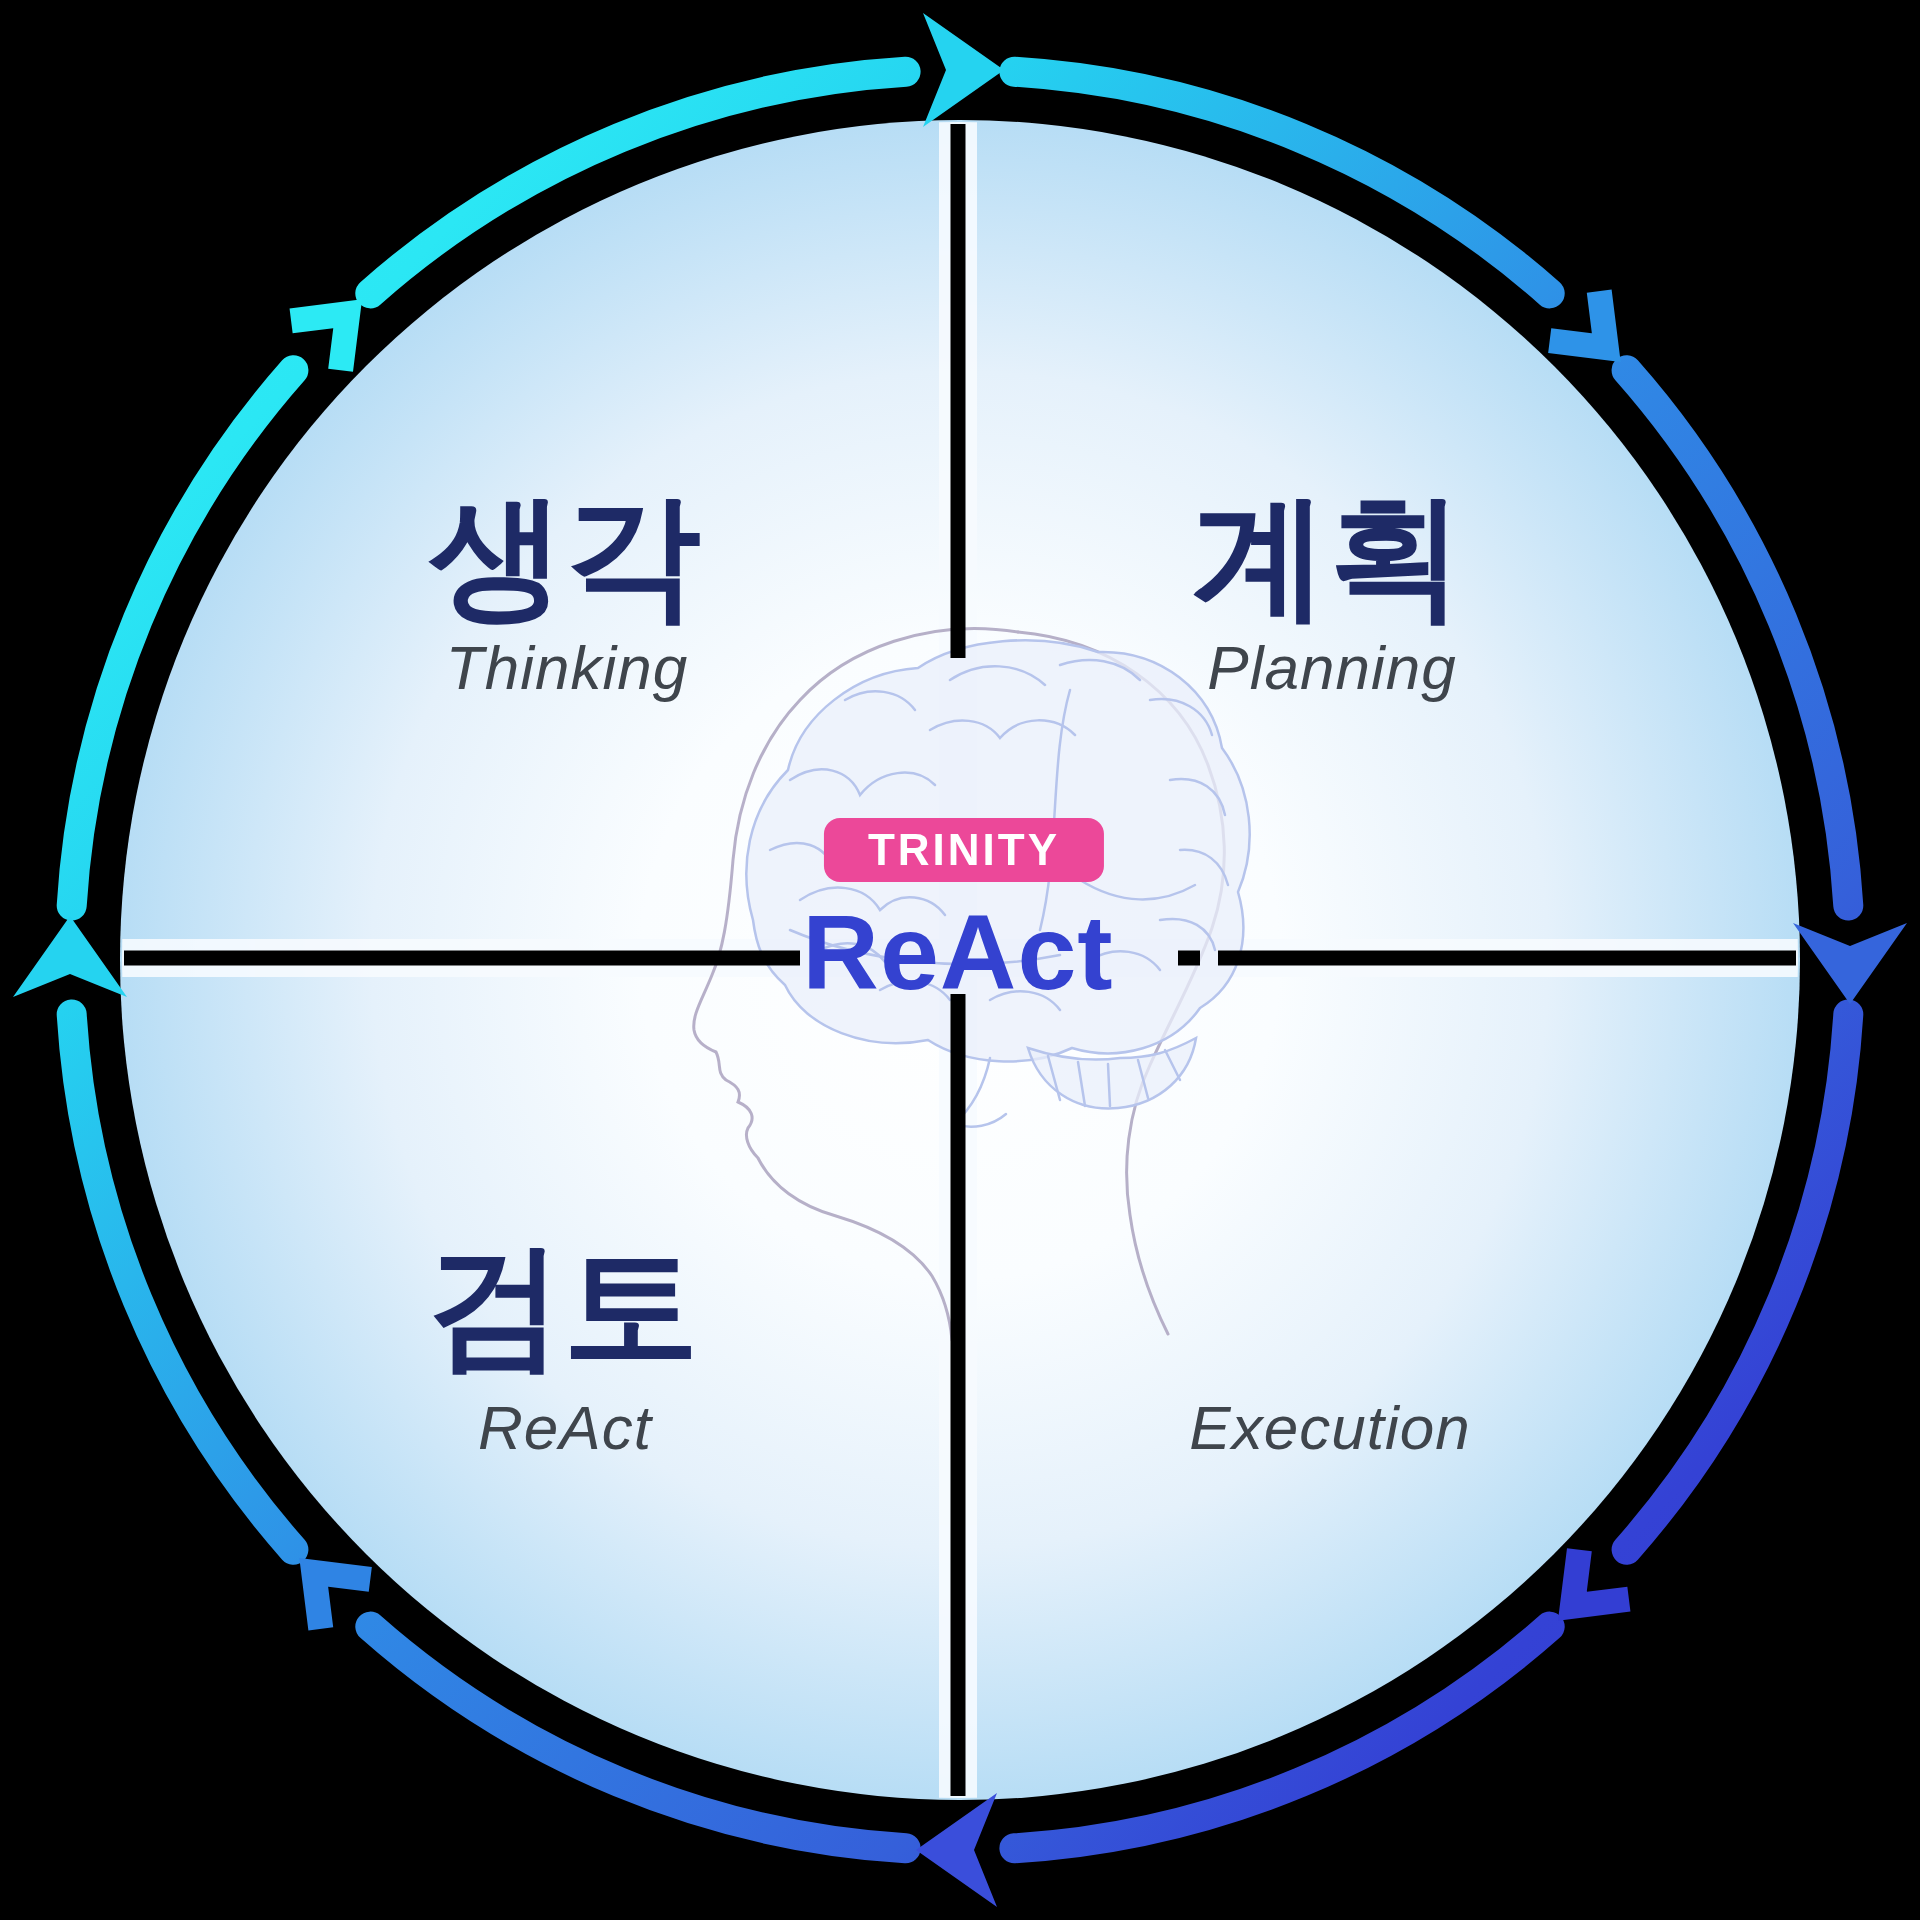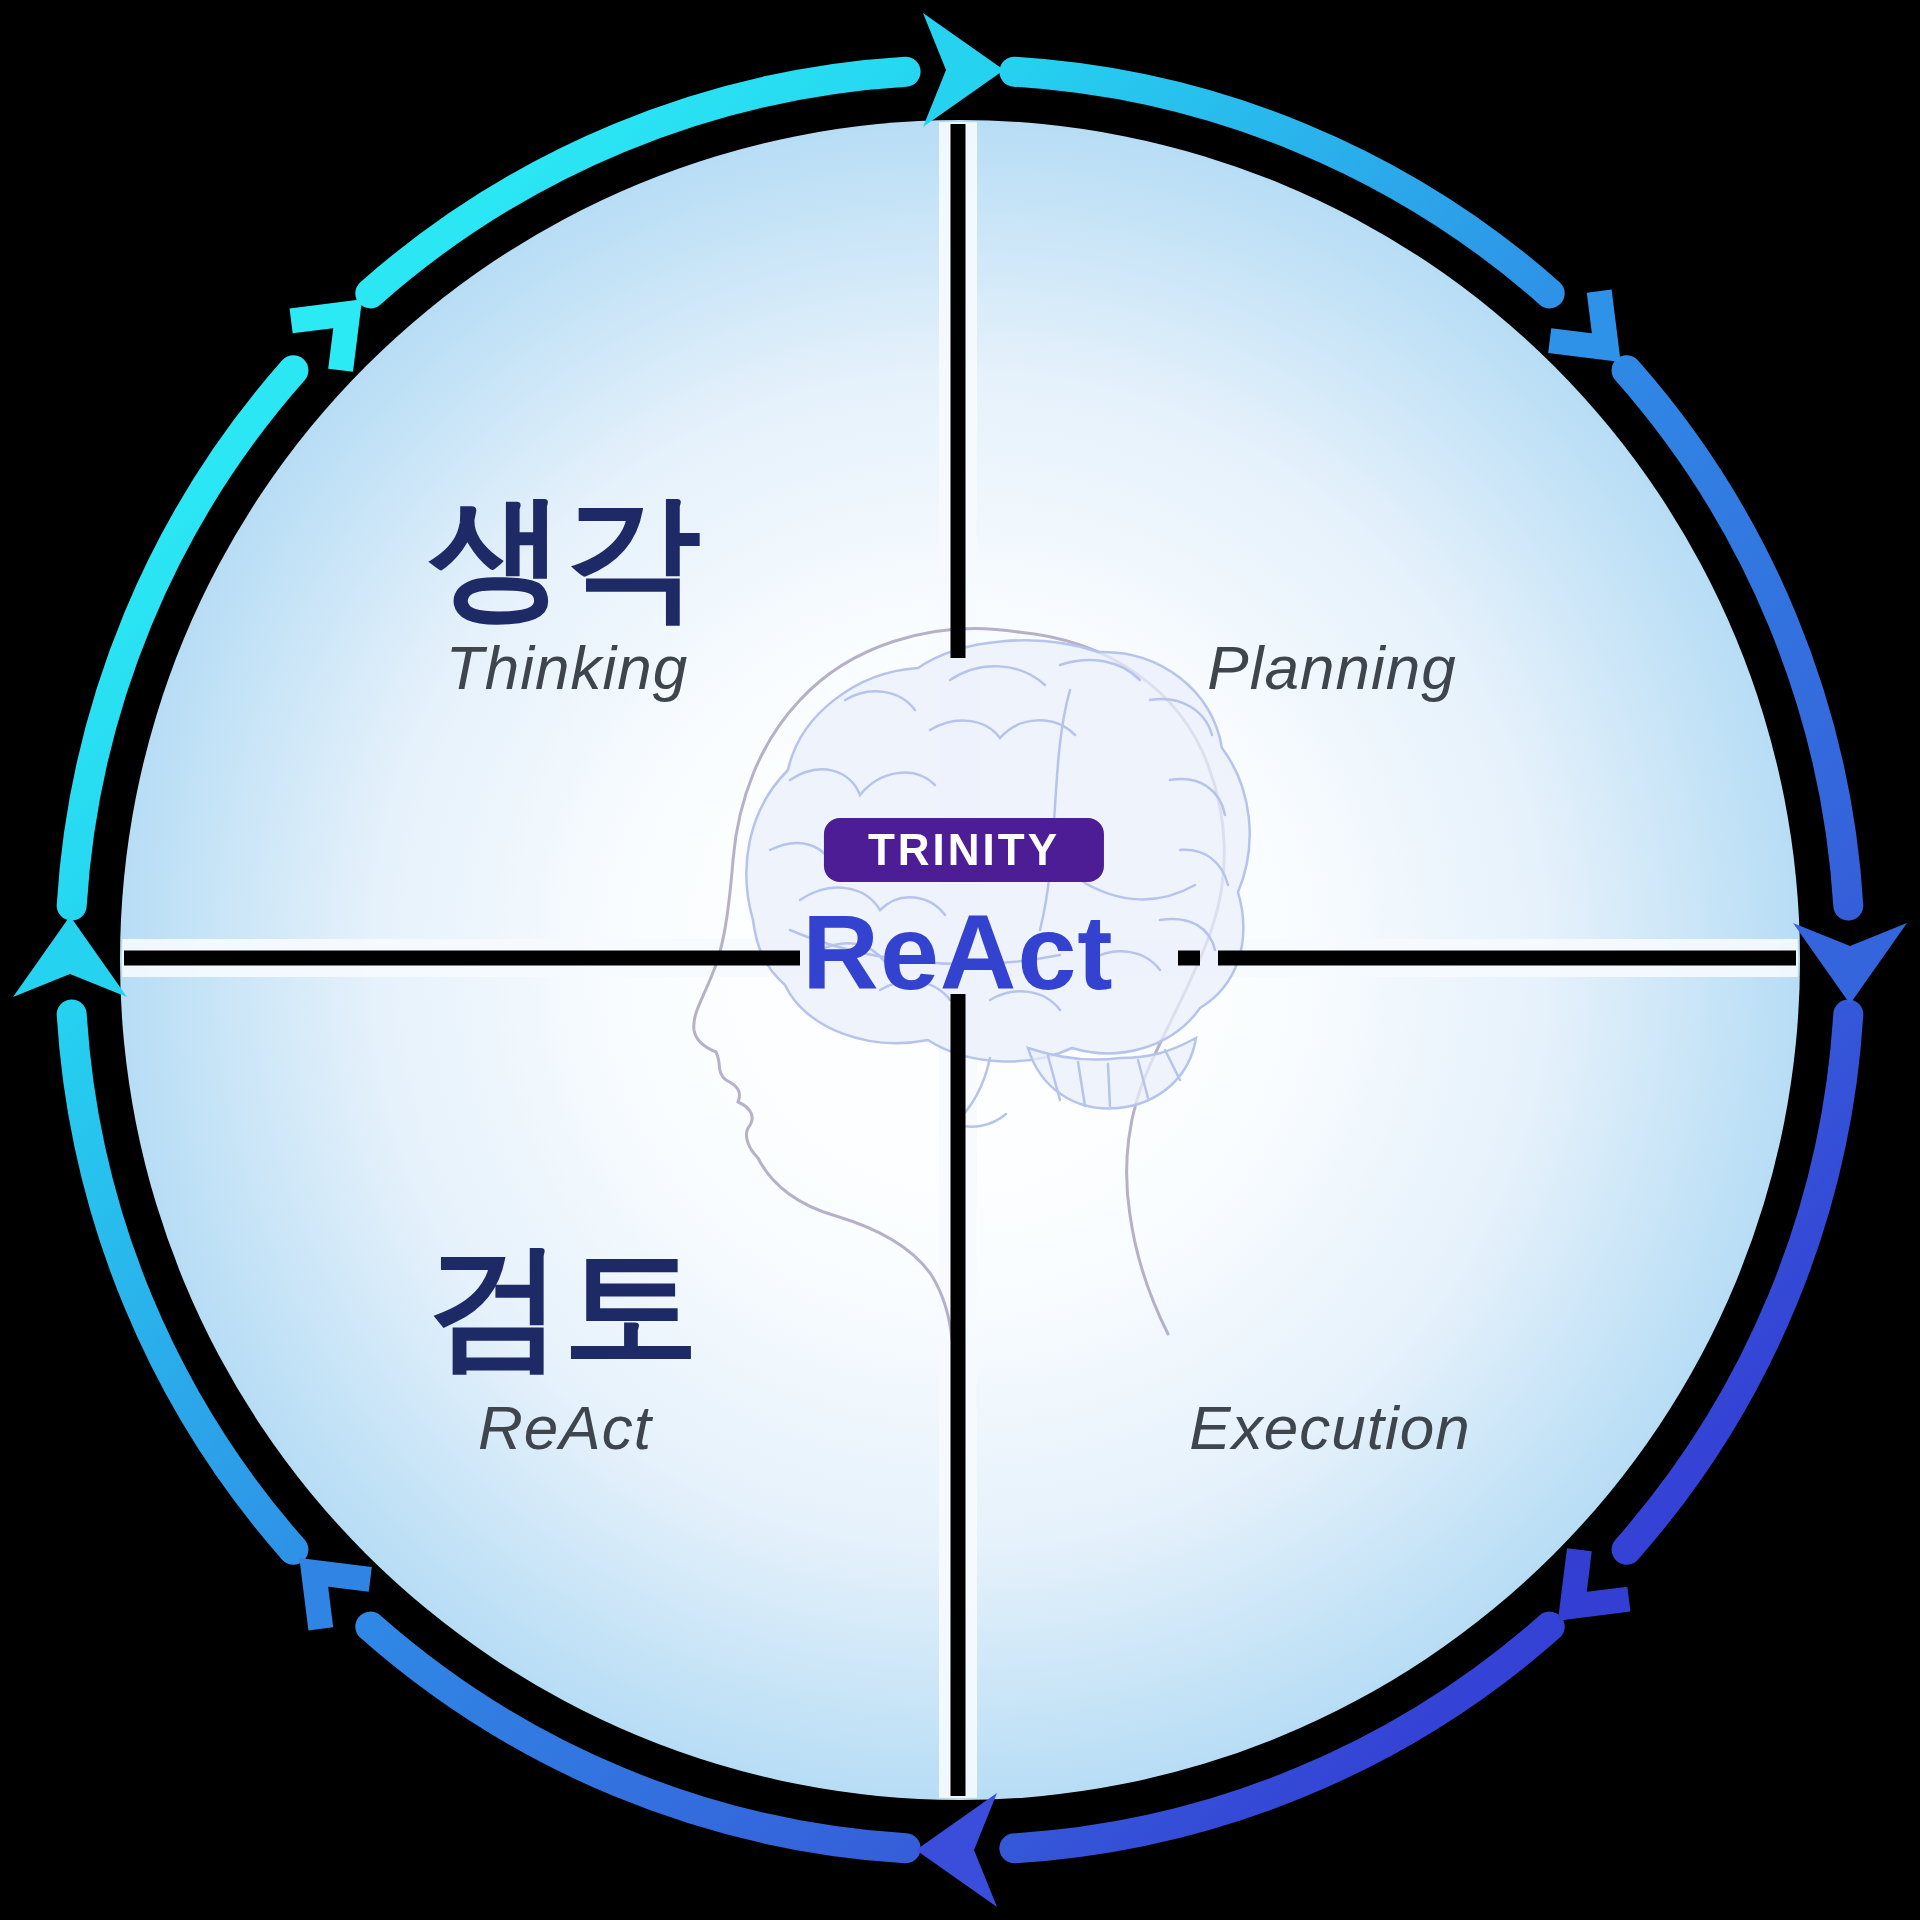--- a/index.html
+++ b/index.html
@@ -8,21 +8,21 @@
   #stage{position:absolute;inset:0;width:1920px;height:1920px;}
   svg{position:absolute;left:0;top:0;}
   .overlay{position:absolute;left:0;top:0;width:1628px;height:1920px;pointer-events:none;}
   .ko-label{position:absolute;transform:translate(-50%,-50%);
             font-size:136px;font-weight:800;color:#1E2A66;white-space:nowrap;
             letter-spacing:0px;line-height:1;}
   .en-label{position:absolute;transform:translate(-50%,-50%);
             font-size:62px;font-weight:400;color:#3F454C;white-space:nowrap;
             letter-spacing:1px;line-height:1;font-style:italic;}
   .trinity-badge{position:absolute;left:964px;top:850px;transform:translate(-50%,-50%);
-            background:#4c1d95;color:#ffffff;font-size:44px;font-weight:700;
+            background:#ec4899;color:#ffffff;font-size:44px;font-weight:700;
             letter-spacing:3px;padding:10px 44px;border-radius:16px;line-height:1;}
   .react-title{position:absolute;left:958px;top:952px;transform:translate(-50%,-50%);
             font-size:106px;font-weight:700;color:#3442D0;letter-spacing:1px;line-height:1;}
 </style>
 </head>
 <body>
 
 <div id="stage">
 
 <svg width="1920" height="1920" viewBox="0 0 1920 1920">
@@ -146,20 +146,21 @@
     <path d="M-21,-35 L24,0 L-21,35" fill="none" stroke="#2F84E4" stroke-width="25" stroke-linejoin="miter" stroke-miterlimit="6" transform="translate(330.7,1589.3) rotate(225)"></path>
     <path d="M44,0 L-37,-57 L-14,0 L-37,57 Z" fill="#25D3F0" transform="translate(70,960) rotate(270)"></path>
     <path d="M-21,-35 L24,0 L-21,35" fill="none" stroke="#2CEAF4" stroke-width="25" stroke-linejoin="miter" stroke-miterlimit="6" transform="translate(330.7,330.7) rotate(315)"></path>
   </g>
 </svg>
 
 <div class="overlay">
   <div class="ko-label" style="left:565px;top:556px">생각</div>
   <div class="en-label" style="left:567px;top:668px">Thinking</div>
 
+  <div class="ko-label" style="left:1328px;top:556px">계획</div>
   <div class="en-label" style="left:1332px;top:668px">Planning</div>
 
   <div class="ko-label" style="left:563px;top:1305px">검토</div>
   <div class="en-label" style="left:565px;top:1428px">ReAct</div>
 
   <div class="en-label" style="left:1330px;top:1428px">Execution</div>
 
   <div class="trinity-badge">TRINITY</div>
   <div class="react-title">ReAct</div>
 </div>

